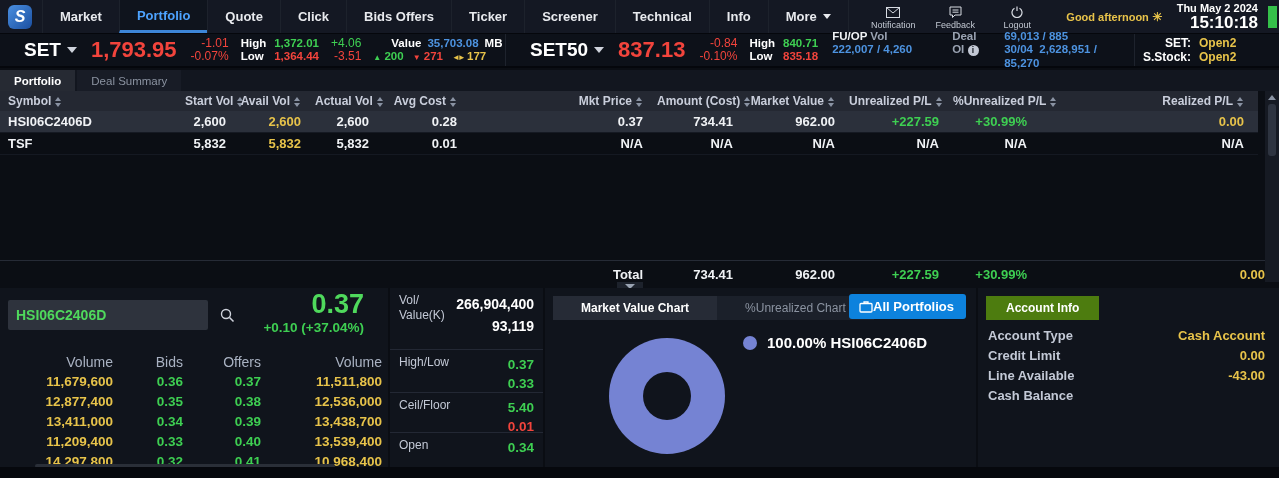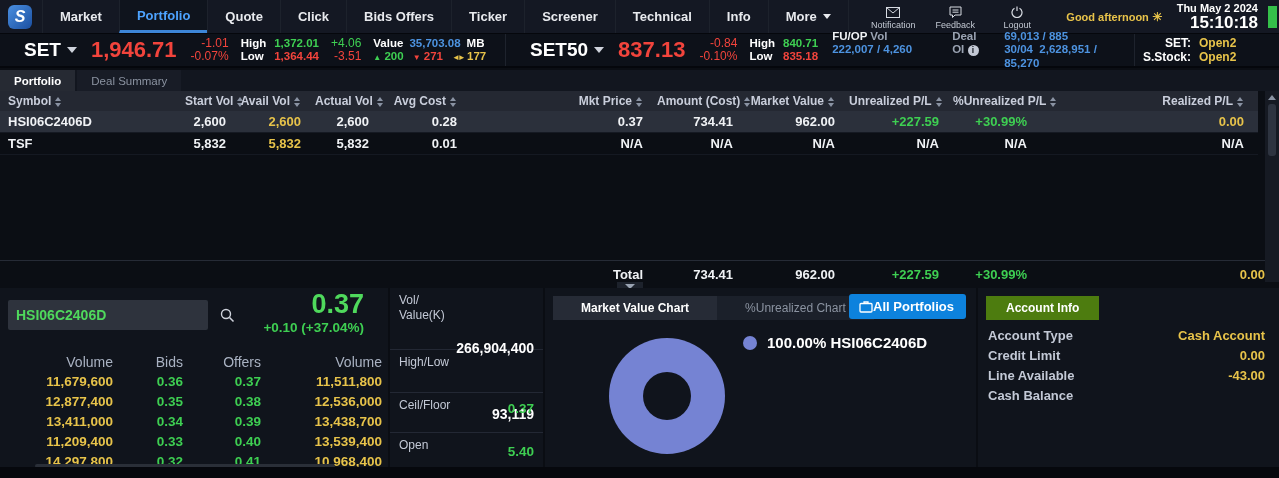--- a/index.html
+++ b/index.html
@@ -36,21 +36,21 @@
   .idxgroup.set50g { width:625px; border-left:1px solid #1e232d; }
   .idx-name { font-size:19px; font-weight:bold; color:#fff; margin:0 6px 0 8px; }
   .idx-caret { width:0; height:0; border-left:5px solid transparent; border-right:5px solid transparent; border-top:6px solid #cfd3dc; margin-right:14px; cursor:pointer; }
   .idx-val { font-size:22px; font-weight:bold; margin-right:14px; }
   .stack2 { display:flex; flex-direction:column; align-items:flex-end; line-height:13px; margin-right:12px; }
   .stack2 span { font-size:12px; font-weight:normal; }
   .hlblock { display:grid; grid-template-columns:auto auto; column-gap:8px; line-height:13px; margin-right:12px; }
   .hlblock .lab { font-size:11.5px; font-weight:bold; color:#fff; }
   .hlblock .val { font-size:11.5px; font-weight:bold; text-align:right; }
   .valblock { display:flex; flex-direction:column; line-height:13px; }
-  .valblock .row1 { display:flex; gap:6px; align-items:baseline; }
+  .valblock .row1 { display:flex; gap:6px; align-items:baseline;margin-left:18px; }
   .valblock .lab { font-size:11.5px; font-weight:bold; color:#fff; }
   .valblock .num { font-size:11.5px; font-weight:bold; }
   .updown { display:flex; gap:9px; font-size:11.5px; font-weight:bold; }
   .tri-u { font-size:8px; } .tri-d { font-size:8px; } .tri-n { font-size:8px; letter-spacing:-2px; }
   .fuop { display:grid; grid-template-columns:110px 42px auto; column-gap:10px; line-height:13.5px; margin-left:2px; }
   .fuop .c { font-size:11.5px; font-weight:bold; }
   .infoi { display:inline-block; width:11px; height:11px; border-radius:50%; background:#c3c9d5; color:#11151d; font-size:8.5px; font-weight:bold; text-align:center; line-height:11px; font-style:normal; cursor:pointer; }
   .mstatus { margin-left:auto; display:flex; flex-direction:column; align-items:flex-end; padding-right:34px; line-height:14px; border-left:1px solid #1e232d; height:100%; justify-content:center; min-width:145px; }
   .mstatus .row { display:flex; gap:8px; }
   .mstatus .lab { font-size:12px; font-weight:bold; color:#fff; }
@@ -96,21 +96,21 @@
   .brow > div { text-align:right; white-space:nowrap; }
   .bhead > div { color:#a9b2c2; font-size:14px; line-height:20px; }
   .bdata > div { font-size:13.5px; font-weight:bold; line-height:20px; }
   .bdata .pr { cursor:pointer; }
   .hscroll { position:absolute; left:35px; top:176px; width:300px; height:4px; background:#2a2f38; border-radius:2px; }
 
   .stats-panel { width:155px; border-right:2px solid #0a0d13; }
   .ssec { padding:5px 9px 4px; border-bottom:1px solid #232834; display:flex; justify-content:space-between; }
   .ssec .labs { color:#c3c9d6; font-size:12px; line-height:15px; }
   .ssec .vals { text-align:right; }
-  .ssec .vals div { font-size:13.5px; font-weight:bold; line-height:19px;margin-top:44px; }
+  .ssec .vals div { font-size:13.5px; font-weight:bold; line-height:19px; }
   .ssec.s1 .vals div { color:#fff; font-size:14px; line-height:22px; }
   .ssec.s1 { height:62px; } .ssec.s2 { height:43px; } .ssec.s3 { height:40px; } .ssec.s4 { border-bottom:none; }
 
   .chart-panel { width:433px; border-right:2px solid #0a0d13; position:relative; }
   .ctabs { position:absolute; left:8px; top:8px; display:flex; }
   .ctab { padding:5px 28px; font-size:12px; color:#8b93a1; background:#1b202a; cursor:pointer; white-space:nowrap; }
   .ctab.active { background:#262b36; color:#fff; font-weight:bold; }
   .allport { position:absolute; right:10px; top:6px; background:#0d82dd; color:#fff; font-size:13px; font-weight:bold; border:none; border-radius:3px; padding:5px 12px 5px 10px; display:flex; align-items:center; gap:0; cursor:pointer; font-family:"Liberation Sans",sans-serif; }
   .donut { position:absolute; left:64px; top:50px; width:116px; height:116px; border-radius:50%; background:#7583d3; }
   .donut .hole { position:absolute; left:34px; top:34px; width:48px; height:48px; border-radius:50%; background:#10141c; }
@@ -202,21 +202,21 @@
         <div class="t">15:10:18</div>
       </div>
       <div class="conn-bar"></div>
     </div>
   </header>
 
   <div class="indexbar">
     <div class="idxgroup setg">
       <span class="idx-name">SET</span>
       <i class="idx-caret"></i>
-      <span class="idx-val r">1,946.71</span>
+      <span class="idx-val r">1,793.95</span>
       <div class="stack2">
         <span class="r">-1.01</span>
         <span class="r">-0.07%</span>
       </div>
       <div class="hlblock">
         <span class="lab">High</span>
         <span class="val g">1,372.01</span>
         <span class="lab">Low</span>
         <span class="val r">1,364.44</span>
       </div>

